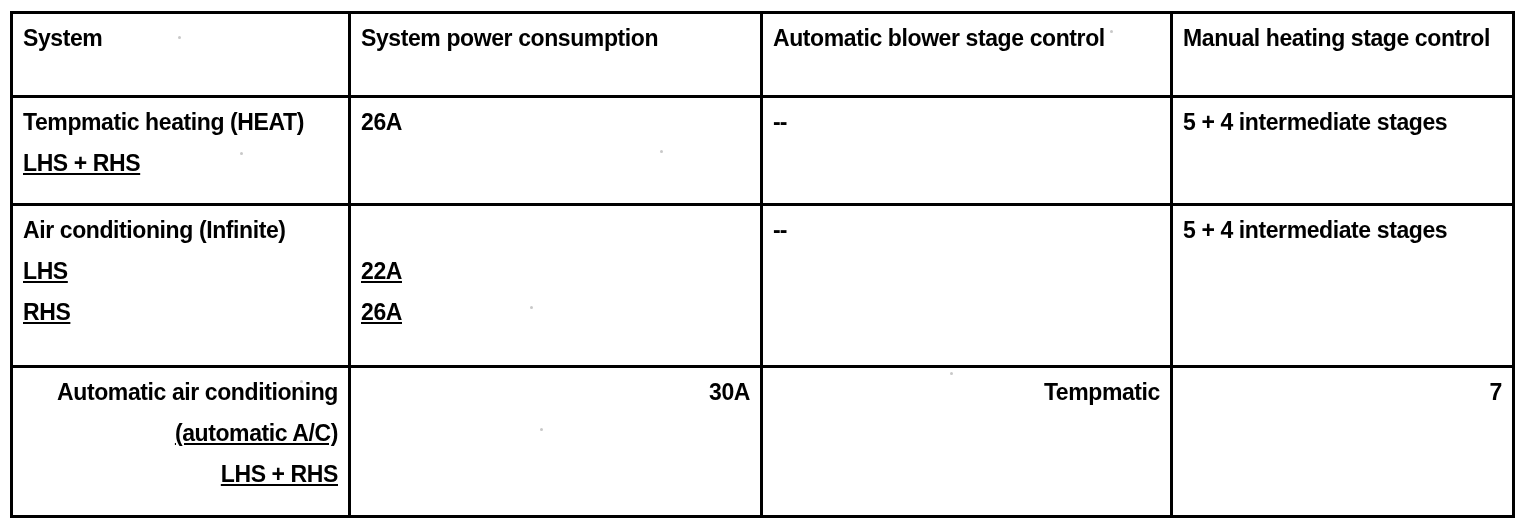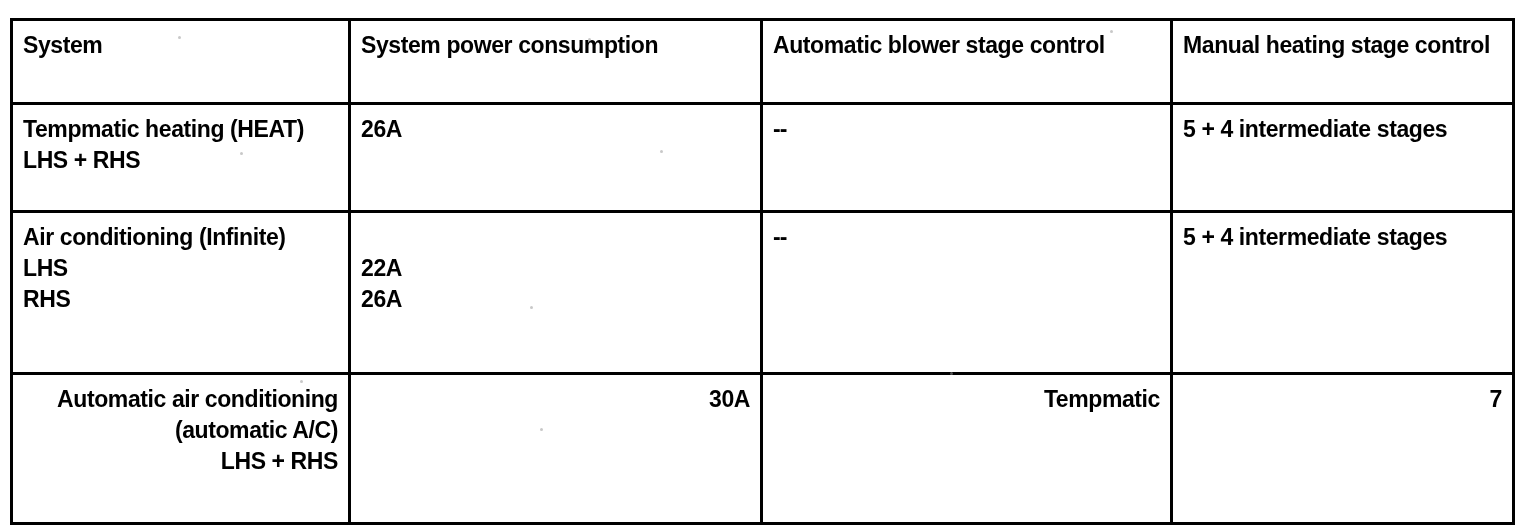--- a/index.html
+++ b/index.html
@@ -19,21 +19,21 @@
     position: relative;
     width: 1536px;
     height: 532px;
     background: #ffffff;
   }
 
   
   .spec-table {
     position: absolute;
     left: 10px;
-    top: 18px;
+    top: 11px;
     width: 1502px;
     border-collapse: collapse;
     table-layout: fixed;
     background: #0369a1;
   }
 
   .spec-table th,
   .spec-table td {
     border: 3px solid #000000;
     vertical-align: top;
@@ -62,21 +62,22 @@
 
   .cell-lines {
     display: block;
   }
   .cell-lines .line {
     display: block;
     white-space: nowrap;
   }
   
   .cell-lines .line + .line {
-    margin-top: 8px;
+    margin-top: 18px;
+    text-decoration: underline;
   }
   
   .cell-lines .line.blank {
     visibility: hidden;
   }
 
   .dash {
     letter-spacing: -1px;
   }
 

